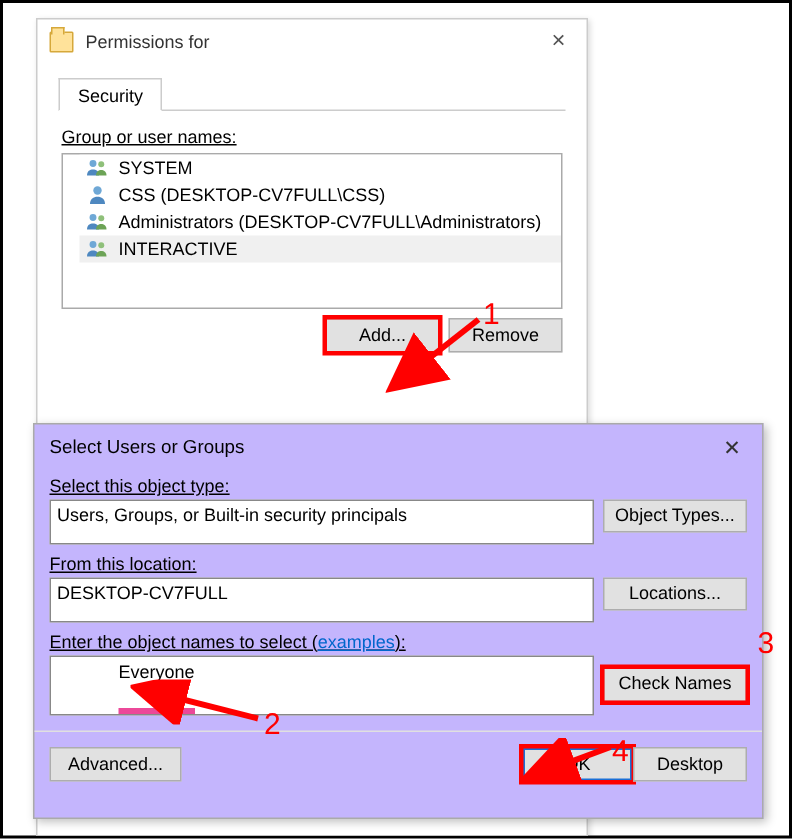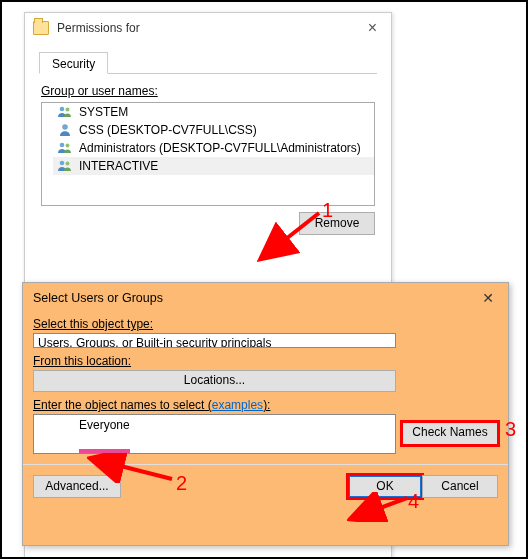--- a/index.html
+++ b/index.html
@@ -126,21 +126,21 @@
   
   .red-box { outline: 3px solid #ff0000; outline-offset: -1px; }
 
   
   .sel-dialog {
     position: absolute;
     left: 20px; top: 280px;
     width: 487px;
     height: 264px;
     border: 1px solid #aaa;
-    background: #fdba74;
+    background: #c4b5fd;
     box-shadow: 2px 2px 6px rgba(0,0,0,0.25);
   }
   .sel-title {
     height: 30px;
     display: flex;
     align-items: center;
     padding-left: 10px;
     font-size: 12.5px;
     color: #000;
   }
@@ -159,21 +159,21 @@
     grid-template-columns: 1fr 96px;
     column-gap: 6px;
     row-gap: 2px;
     align-items: start;
   }
   .row-full { grid-column: 1 / 3; }
   .field-label { text-decoration: underline; text-underline-offset:1px; margin-top:4px; }
   .textbox {
     border: 1px solid #888;
     background: #fff;
-    height: 15px;
+    height: 30px;
     line-height: 19px;
     padding: 0 4px;
     width: 100%;
     overflow:hidden;
     white-space:nowrap;
   }
   .textbox.tall { height: 40px; padding-top:2px; line-height:16px; }
   .side-btn {
     border: 1px solid #adadad;
     background: #e1e1e1;
@@ -266,50 +266,53 @@
               <circle cx="5" cy="5" r="2.3" fill="#6fa8d6"></circle>
               <path d="M1 13c0-3 2-4 4-4s4 1 4 4z" fill="#4e88c0"></path>
               <circle cx="10.5" cy="5.5" r="2" fill="#8fc07a"></circle>
               <path d="M7 13c0-2.6 1.8-3.6 3.5-3.6S14 10.4 14 13z" fill="#6ca356"></path>
             </svg>
         </span>
         <span>INTERACTIVE</span>
       </div>
     </div>
     <div class="btn-row">
+      <span class="btn red-box">Add...</span>
       <span class="btn">Remove</span>
     </div>
   </div>
 </div>
 
 <div class="sel-dialog">
   <div class="sel-title">
     <span>Select Users or Groups</span>
     <span class="sel-close">✕</span>
   </div>
   <div class="sel-body">
     <div class="row-full field-label">Select this object type:</div>
     <div class="textbox">Users, Groups, or Built-in security principals</div>
+    <div class="side-btn">Object Types...</div>
 
     <div class="row-full field-label">From this location:</div>
+    <div class="textbox">DESKTOP-CV7FULL</div>
     <div class="side-btn">Locations...</div>
 
     <div class="row-full field-label">
       <span>Enter the object names to select (</span><a class="link">examples</a><span>):</span>
     </div>
     <div class="textbox tall">
       <span class="everyone">Everyone</span>
     </div>
     <div class="side-btn red-box" style="height:23px;margin-top:8px">Check Names</div>
   </div>
   <div class="sel-bottom">
     <span class="btn" style="min-width:88px">Advanced...</span>
     <span class="spacer"></span>
     <span class="ok-btn red-box">OK</span>
-    <span class="btn">Cancel</span>
+    <span class="btn">Desktop</span>
   </div>
 </div>
 
 <div class="ann-num" style="left:320px; top:197px">1</div>
 <div class="ann-num" style="left:174px; top:470px">2</div>
 <div class="ann-num" style="left:503px; top:416px">3</div>
 <div class="ann-num" style="left:406px; top:488px">4</div>
 
 <svg class="arrow" style="left:255px; top:205px; width:70px; height:60px">
   <defs>

